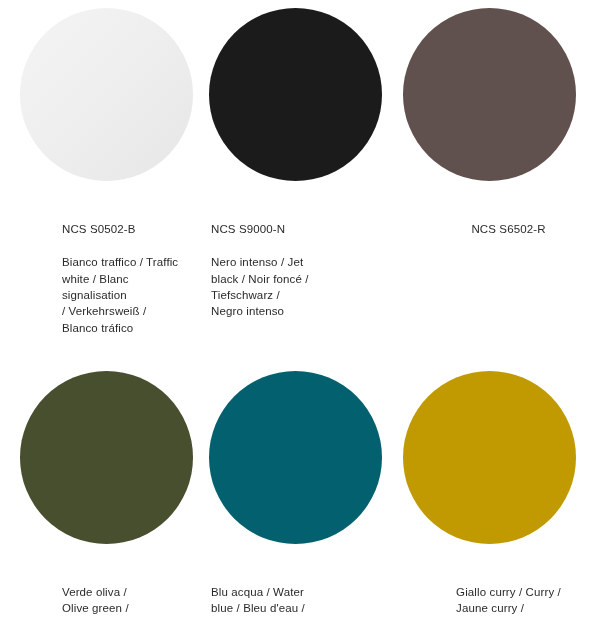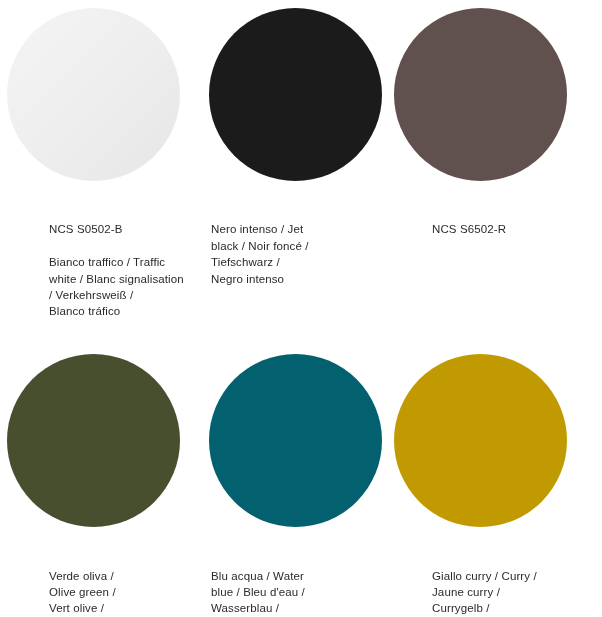--- a/index.html
+++ b/index.html
@@ -30,23 +30,23 @@
   .row-top { padding-top: 8px; }
   .row-bottom { padding-top: 18px; }
 
   .swatch-cell {
     width: 195px;
     box-sizing: border-box;
     display: flex;
     flex-direction: column;
     align-items: flex-start;
   }
-  .swatch-cell.col-1 { padding-left: 7px; }
+  .swatch-cell.col-1 { padding-left: 20px; }
   .swatch-cell.col-2 { padding-left: 14px; }
-  .swatch-cell.col-3 { padding-left: 4px; }
+  .swatch-cell.col-3 { padding-left: 4px; align-items: center; }
 
   .swatch-disc {
     width: 173px;
     height: 173px;
     border-radius: 50%;
     flex: none;
   }
   .swatch-disc.has-sheen {
     background-image: linear-gradient(135deg, #f3f3f3 0%, #eeeeee 45%, #e7e7e7 100%);
   }
@@ -81,20 +81,21 @@
         <span class="caption-names">Bianco traffico / Traffic
 white / Blanc signalisation
 / Verkehrsweiß /
 Blanco tráfico</span>
       </div>
     </div>
 
     <div class="swatch-cell col-2">
       <div class="swatch-disc" style="background: rgb(27, 27, 27);"></div>
       <div class="swatch-caption">
+        <span class="caption-code">NCS S9000-N</span>
         <span class="caption-names">Nero intenso / Jet
 black / Noir foncé /
 Tiefschwarz /
 Negro intenso</span>
       </div>
     </div>
 
     <div class="swatch-cell col-3">
       <div class="swatch-disc" style="background: rgb(96, 80, 78);"></div>
       <div class="swatch-caption">

